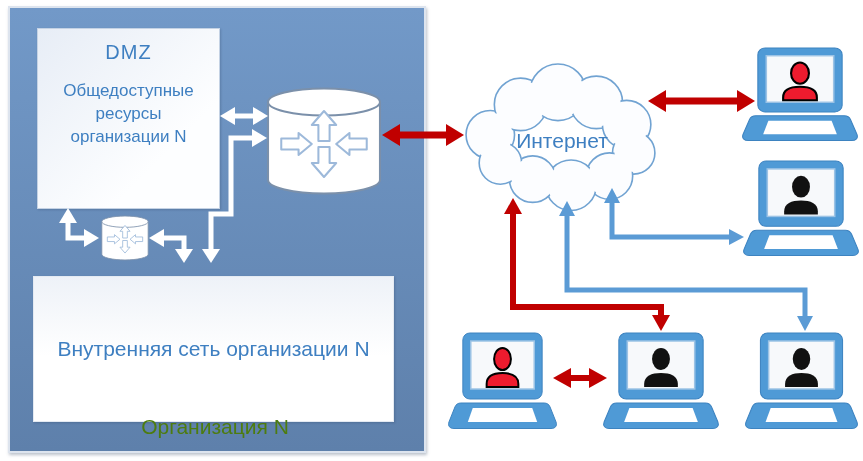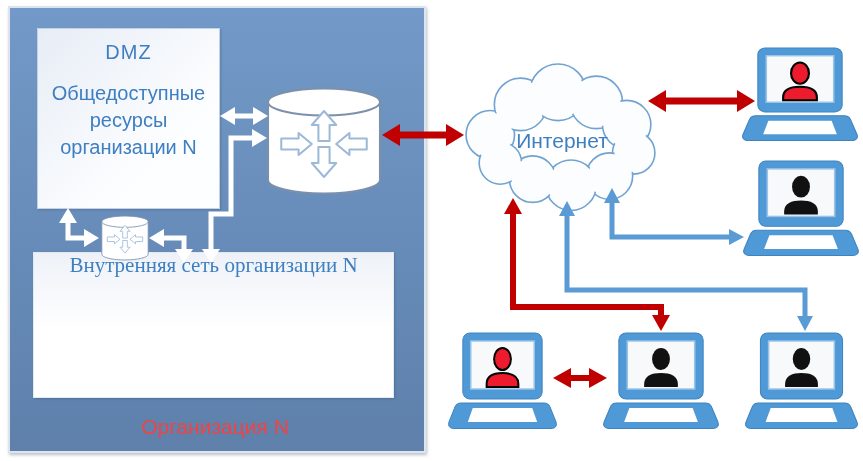--- a/index.html
+++ b/index.html
@@ -17,32 +17,32 @@
     box-shadow:1px 2px 3px rgba(60,80,110,.35);
   }
   .dmz-box{
     left:37px;top:28px;width:181px;height:179px;
     background:linear-gradient(135deg,#e7edf6 0%,#fdfeff 70%);
     border:1px solid #c4d2e4;
     box-shadow:1px 1px 2px rgba(40,60,90,.25);
     text-align:center;color:var(--diagram-text-blue);
   }
   .dmz-title{margin-top:12px;font-size:20px;letter-spacing:1px;}
-  .dmz-body{margin:16px 8px 0;font-size:20px;line-height:1.35;}
+  .dmz-body{margin:16px 8px 0;font-size:17px;line-height:1.35;}
   .internal-box{
-    left:33px;top:252px;width:359px;height:144px;
+    left:33px;top:276px;width:359px;height:144px;
     background:linear-gradient(180deg,#eef2f8 0%,#ffffff 55%);
     border:1px solid #e4eaf2;
     box-shadow:1px 1px 2px rgba(40,60,90,.25);
-    display:flex;justify-content:center;font-family:Liberation Serif, serif;
+    display:flex;align-items:center;justify-content:center;
   }
   .internal-label{color:var(--diagram-text-blue);font-size:21px;}
   .org-label{
     left:8px;top:415px;width:414px;text-align:center;
-    color:#ef4444;font-size:21px;
+    color:#4d7c0f;font-size:21px;
   }
 
   
   .cloud-wrap{left:460px;top:62px;width:204px;height:154px;}
   .cloud-c{fill:#fcfdff;stroke:var(--cloud-stroke);stroke-width:1.6;}
   .cloud-f{fill:#fcfdff;}
   .internet-label{
     position:absolute;inset:0;display:flex;align-items:center;justify-content:center;
     padding-top:4px;color:var(--diagram-text-blue);font-size:21px;
   }

